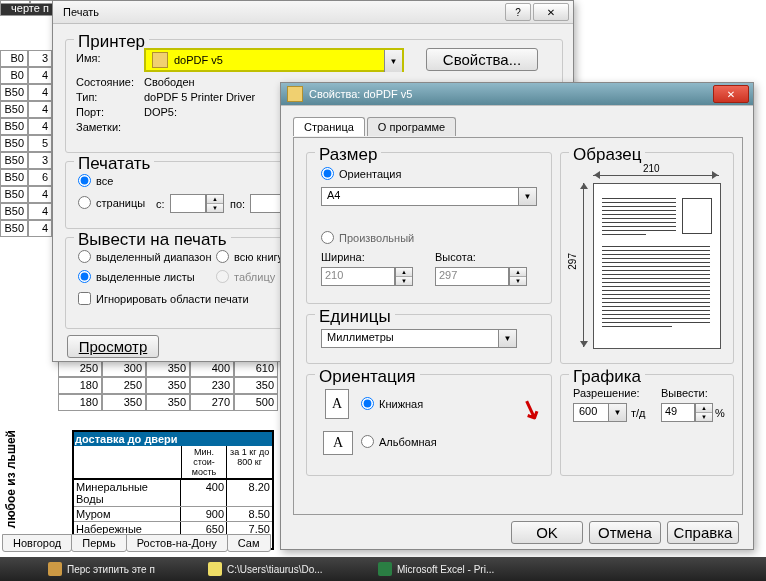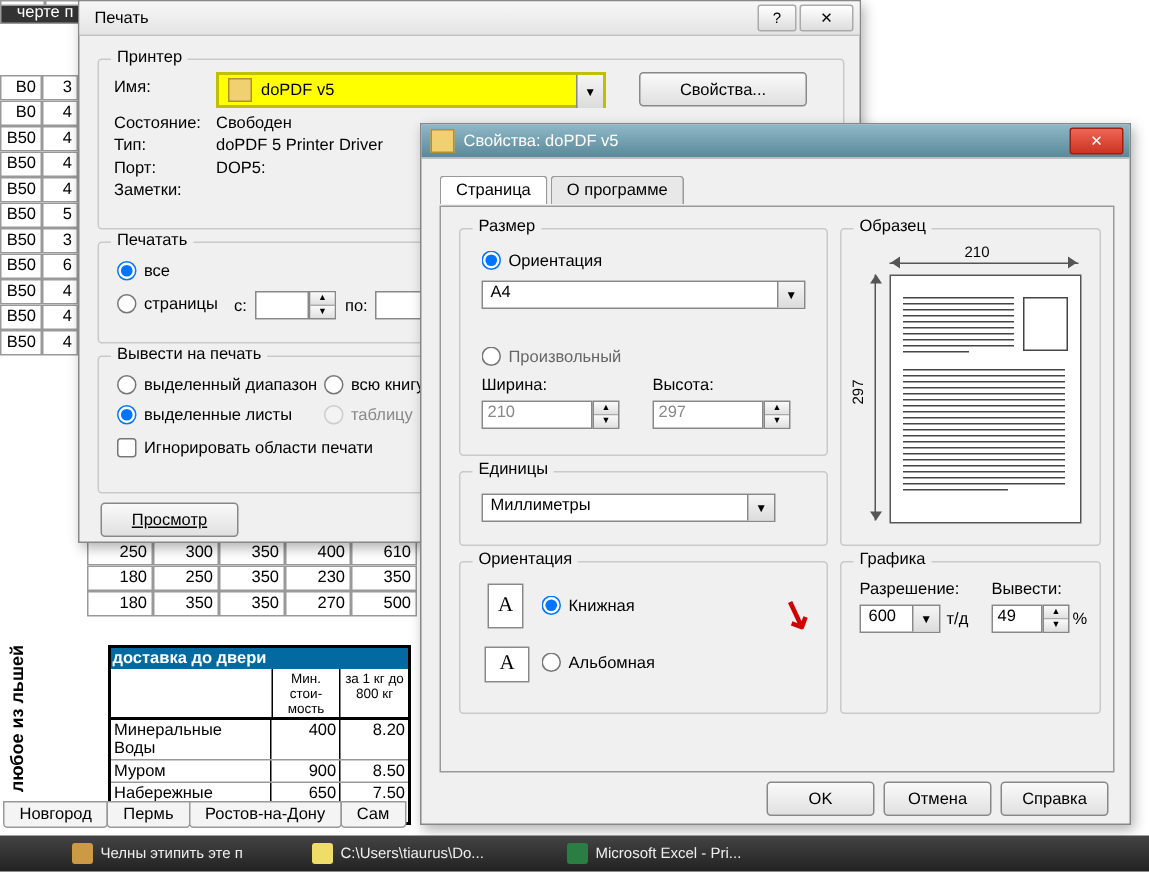--- a/index.html
+++ b/index.html
@@ -6,23 +6,23 @@
 .bg-sheet{position:absolute;left:0;top:0;width:766px;height:581px;background:#fff}
 .cell{position:absolute;border:1px solid #999;background:#fff;text-align:right;padding:1px 3px;box-sizing:border-box;font-size:11px}
 
 .win{position:absolute;background:#f0f0f0;border:1px solid #888;box-shadow:2px 3px 8px rgba(0,0,0,.3)}
 .titlebar{height:22px;background:linear-gradient(#f7f7f7,#e4e4e4);border-bottom:1px solid #c0c0c0;display:flex;align-items:center;padding:0 4px;font-size:11px}
 .titlebar .title{flex:1;padding-left:6px}
 .tbtn{width:30px;height:16px;border:1px solid #aaa;border-radius:2px;margin-left:2px;display:flex;align-items:center;justify-content:center;font-size:10px;background:linear-gradient(#fff,#ddd)}
 .tbtn.help{width:24px}
 .tbtn.close{width:34px}
 .groupbox{position:absolute;border:1px solid #c9c9c9;border-radius:3px}
-.groupbox .legend{position:absolute;top:-8px;left:8px;background:#f0f0f0;padding:0 4px;font-size:11px}
+.groupbox .legend{position:absolute;top:-8px;left:8px;background:#f0f0f0;padding:0 4px;font-size:17px}
 .label{position:absolute;font-size:11px}
-.btn{position:absolute;height:21px;border:1px solid #888;border-radius:3px;background:linear-gradient(#fafafa,#e0e0e0);font-size:11px;display:flex;align-items:center;justify-content:center;cursor:pointer}
+.btn{position:absolute;height:21px;border:1px solid #888;border-radius:3px;background:linear-gradient(#fafafa,#e0e0e0);font-size:15px;display:flex;align-items:center;justify-content:center;cursor:pointer}
 .input,.select{position:absolute;border:1px solid #888;background:#fff;height:19px;font-size:11px;padding:1px 3px;box-sizing:border-box}
 .select .arrow{position:absolute;right:0;top:0;width:17px;height:17px;border-left:1px solid #888;background:linear-gradient(#f5f5f5,#dcdcdc);display:flex;align-items:center;justify-content:center;font-size:8px}
 .radio{position:absolute;display:flex;align-items:center;gap:5px;font-size:11px}
 .radio input{margin:0}
 .chk{position:absolute;display:flex;align-items:center;gap:5px;font-size:11px}
 .chk input{margin:0}
 .spin{position:absolute;width:16px;height:17px;border:1px solid #888;display:flex;flex-direction:column}
 .spin div{flex:1;display:flex;align-items:center;justify-content:center;font-size:6px;background:linear-gradient(#fafafa,#e0e0e0);border-bottom:1px solid #aaa}
 .spin div:last-child{border-bottom:none}
 .hl-yellow{background:#ffff00;border:2px solid #c0c000}
@@ -364,21 +364,21 @@
   <div class="btn" style="left:230px;top:438px;width:70px">OK</div>
   <div class="btn" style="left:308px;top:438px;width:70px">Отмена</div>
   <div class="btn" style="left:386px;top:438px;width:70px">Справка</div>
 </div>
 
 <div class="red-arrow" style="left:520px;top:394px">↘</div>
 
 <div class="taskbar">
   <div class="taskitem" style="left:40px">
       <span class="ic" style="background:#c94"></span>
-      <span>Челны этипить эте п</span>
+      <span>Перс этипить эте п</span>
     </div>
   <div class="taskitem" style="left:370px">
       <span class="ic" style="background:#2a7e43"></span>
       <span>Microsoft Excel - Pri...</span>
     </div>
   <div class="taskitem" style="left:200px">
       <span class="ic" style="background:#eedd66"></span>
       <span>C:\Users\tiaurus\Do...</span>
     </div>
 </div>

